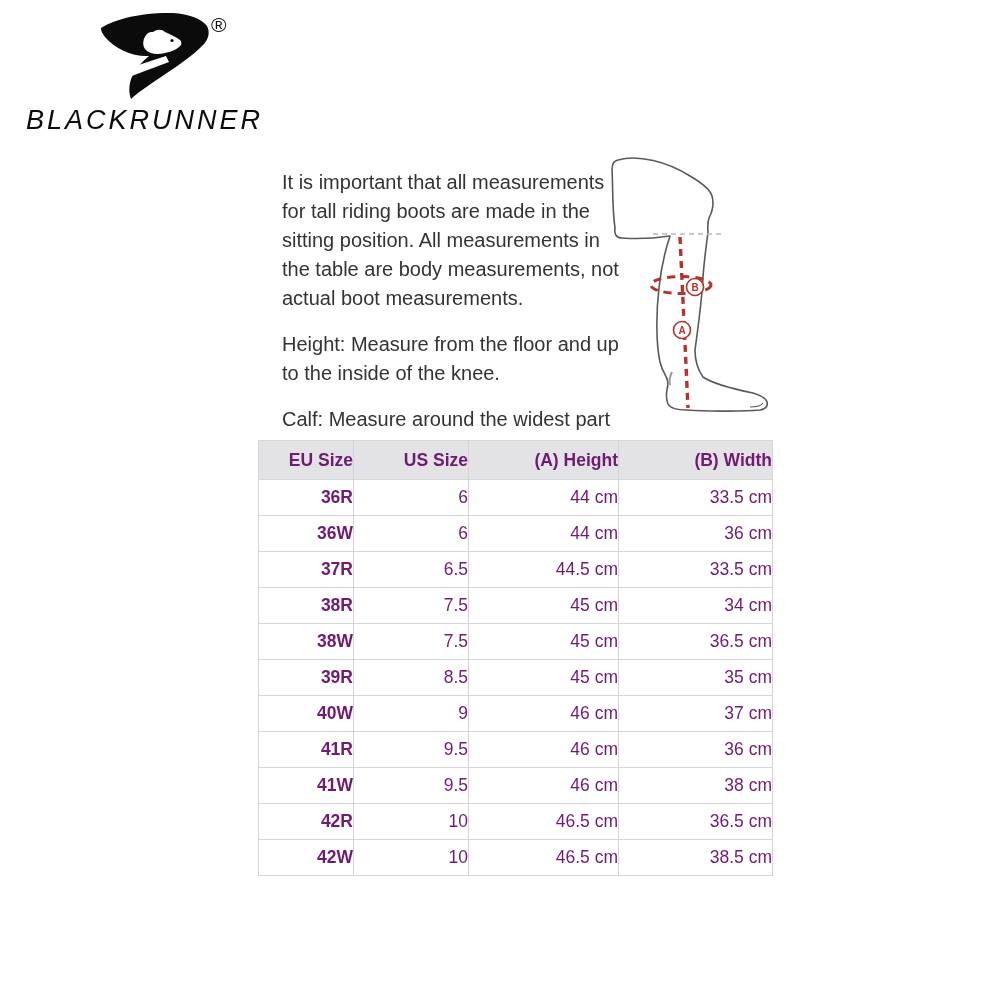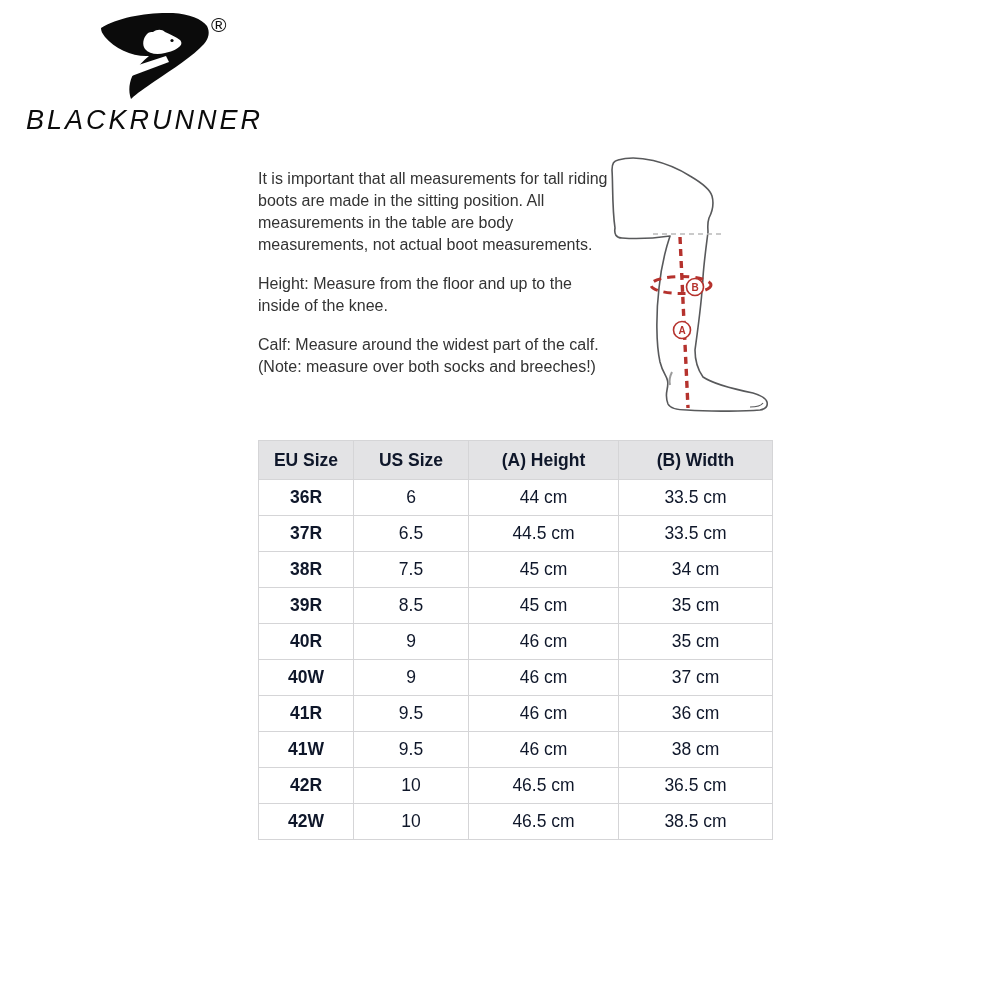--- a/index.html
+++ b/index.html
@@ -8,32 +8,32 @@
   #canvas { position:relative; width:1000px; height:1000px; background:#fff; overflow:hidden; }
 
   
   .logo-mark { position:absolute; left:93px; top:11px; width:150px; height:100px; }
   .reg-mark { position:absolute; left:211px; top:13px; font-size:21px; color:#111; font-weight:400; }
   .wordmark { position:absolute; left:17px; top:105px; width:300px;
     font-size:27px; font-weight:400; font-style:italic; letter-spacing:3px;
     color:#0b0b0b; white-space:nowrap;margin-left:9px; }
 
   
-  .instructions { position:absolute; left:258px; top:168px; width:350px;
-    font-size:16px; line-height:22px; color:#333; }
+  .instructions { position:absolute; left:282px; top:168px; width:350px;
+    font-size:20px; line-height:29px; color:#333; }
   .instructions p { margin-bottom:17px; }
 
   
   .leg-diagram { position:absolute; left:590px; top:148px; width:190px; height:285px; }
 
   
   .size-table { position:absolute; left:258px; top:440px; width:514px;
     border-collapse:collapse; table-layout:fixed; }
   .size-table th, .size-table td {
-    border:1px solid #d5d5d7; text-align:center; color:#0f172a;
+    border:1px solid #d5d5d7; text-align:right; color:#701a75;
     font-size:17.5px; }
   .size-table th { background:#e3e3e5; height:39px; font-weight:700; }
   .size-table td { background:#fff; height:36px; font-weight:500; }
   .size-table td.eu { font-weight:700; }
   .size-table col.c1 { width:95px; }
   .size-table col.c2 { width:115px; }
   .size-table col.c3 { width:150px; }
   .size-table col.c4 { width:154px; }
 </style>
 </head>
@@ -129,44 +129,50 @@
       </tr>
     </thead>
     <tbody id="size-rows">
         <tr>
           <td class="eu">36R</td>
           <td class="">6</td>
           <td class="">44 cm</td>
           <td class="">33.5 cm</td>
         </tr>
         <tr>
+          <td class="eu">36W</td>
+          <td class="">6</td>
+          <td class="">44 cm</td>
+          <td class="">36 cm</td>
+        </tr>
+        <tr>
           <td class="eu">37R</td>
           <td class="">6.5</td>
           <td class="">44.5 cm</td>
           <td class="">33.5 cm</td>
         </tr>
         <tr>
           <td class="eu">38R</td>
           <td class="">7.5</td>
           <td class="">45 cm</td>
           <td class="">34 cm</td>
         </tr>
         <tr>
+          <td class="eu">38W</td>
+          <td class="">7.5</td>
+          <td class="">45 cm</td>
+          <td class="">36.5 cm</td>
+        </tr>
+        <tr>
           <td class="eu">39R</td>
           <td class="">8.5</td>
           <td class="">45 cm</td>
           <td class="">35 cm</td>
         </tr>
         <tr>
-          <td class="eu">40R</td>
-          <td class="">9</td>
-          <td class="">46 cm</td>
-          <td class="">35 cm</td>
-        </tr>
-        <tr>
           <td class="eu">40W</td>
           <td class="">9</td>
           <td class="">46 cm</td>
           <td class="">37 cm</td>
         </tr>
         <tr>
           <td class="eu">41R</td>
           <td class="">9.5</td>
           <td class="">46 cm</td>
           <td class="">36 cm</td>

